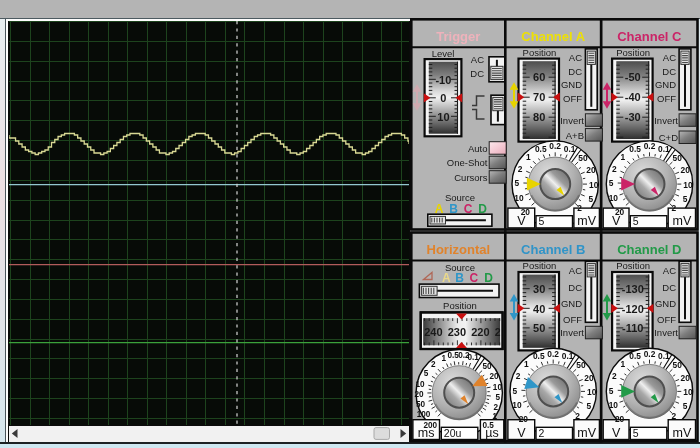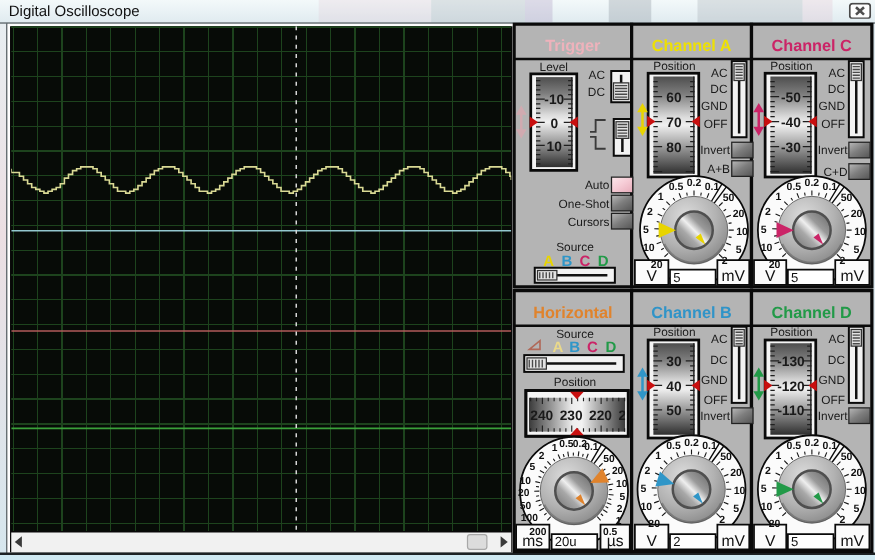--- a/index.html
+++ b/index.html
@@ -1,30 +1,17 @@
 <!DOCTYPE html>
 <html><head><meta charset="utf-8"><style>
 html,body{margin:0;padding:0;width:700px;height:448px;overflow:hidden;
 background:#cfe9f2;font-family:"Liberation Sans",sans-serif}
 .abs{position:absolute}
 </style></head><body>
 <div class="abs" style="left:0;top:0;width:700px;height:443.5px;background:#b4b4b4">
-  <div class="abs" style="left:0;top:0;width:700px;height:17.5px;background:linear-gradient(#f3f9fa,#e0ebf0)">
-    <div class="abs" style="left:255px;top:0;width:90px;height:17.5px;background:rgba(225,190,205,0.22)"></div>
-    <div class="abs" style="left:345px;top:0;width:75px;height:17.5px;background:rgba(150,160,168,0.25)"></div>
-    <div class="abs" style="left:420px;top:0;width:22px;height:17.5px;background:rgba(170,150,190,0.3)"></div>
-    <div class="abs" style="left:487px;top:0;width:34px;height:17.5px;background:rgba(140,150,158,0.33)"></div>
-    <div class="abs" style="left:558px;top:0;width:84px;height:17.5px;background:rgba(155,163,170,0.28)"></div>
-    <div class="abs" style="left:642px;top:0;width:24px;height:17.5px;background:rgba(225,185,200,0.25)"></div>
-    <span class="abs" style="left:7px;top:1.5px;font-size:12px;color:#111">Digital Oscilloscope</span>
-    <svg class="abs" style="left:679px;top:1.5px" width="18" height="13.5" viewBox="0 0 18 13.5">
-      <rect x="0.8" y="0.8" width="16.4" height="11.9" rx="2.2" fill="#fdfdfd" stroke="#4a4a4a" stroke-width="1.4"></rect>
-      <path d="M5.8 3.8 L12.2 9.7 M12.2 3.8 L5.8 9.7" stroke="#4e4e4e" stroke-width="2.1"></path>
-    </svg>
-  </div>
   <div class="abs" style="left:0;top:17.5px;width:700px;height:1.6px;background:#4d5a60"></div>
   <div class="abs" style="left:0;top:19.1px;width:4.5px;height:424.4px;background:linear-gradient(#e8eef1,#ecdfe3 40%,#d6e7ee)"></div>
   <div class="abs" style="left:4.5px;top:19.1px;width:1.6px;height:424.4px;background:#49545a"></div>
   <div class="abs" style="left:698.4px;top:19.1px;width:1.6px;height:424.4px;background:#dde9ee"></div>
   <div class="abs" style="left:6.1px;top:19.1px;width:404.9px;height:424.4px;background:#fdfdfd"></div>
   <div class="abs" style="left:7.5px;top:20.6px;width:402px;height:421px;background:#0a0a0a"></div>
   <svg width="400" height="404" viewBox="0 0 400 404" style="position:absolute;left:9px;top:21px">
       <rect width="400" height="404" fill="#070b07"></rect>
       <path d="M1.5 0V404M21.04 0V404M40.58 0V404M60.12 0V404M79.66 0V404M99.2 0V404M118.74 0V404M138.28 0V404M157.82 0V404M177.36 0V404M196.9 0V404M216.44 0V404M235.98 0V404M255.52 0V404M275.06 0V404M294.6 0V404M314.14 0V404M333.68 0V404M353.22 0V404M372.76 0V404M392.3 0V404M0 0.5H400M0 20.35H400M0 40.2H400M0 60.05H400M0 79.9H400M0 99.75H400M0 119.6H400M0 139.45H400M0 159.3H400M0 179.15H400M0 199H400M0 218.85H400M0 238.7H400M0 258.55H400M0 278.4H400M0 298.25H400M0 318.1H400M0 337.95H400M0 357.8H400M0 377.65H400M0 397.5H400" stroke="#1d431d" stroke-width="1" shape-rendering="crispEdges"></path>
       <line x1="0" y1="163.6" x2="400" y2="163.6" stroke="#93c7cf" stroke-width="1.2"></line>

